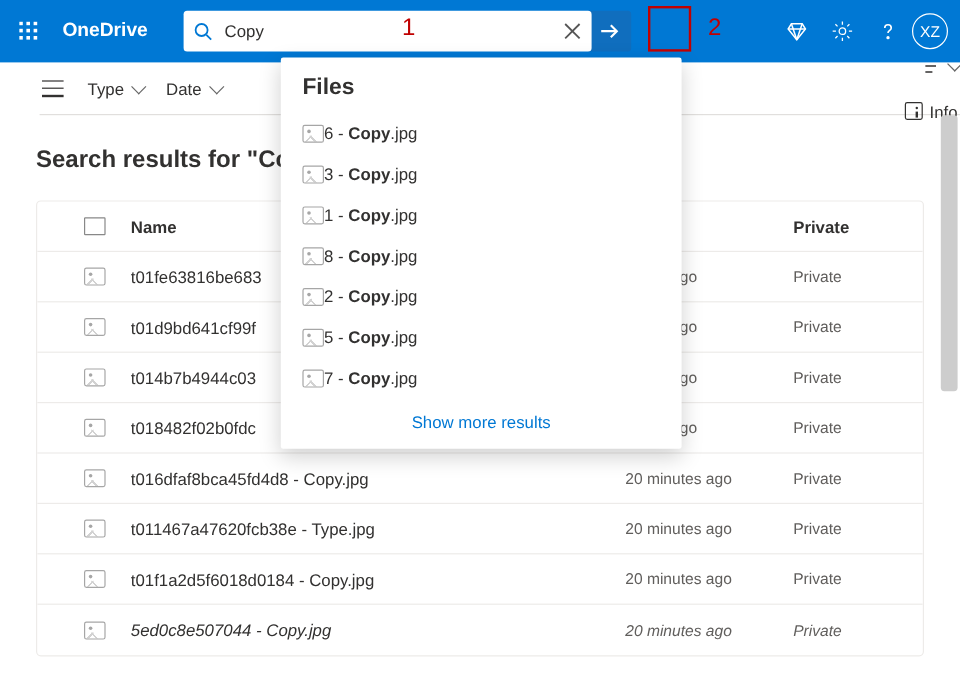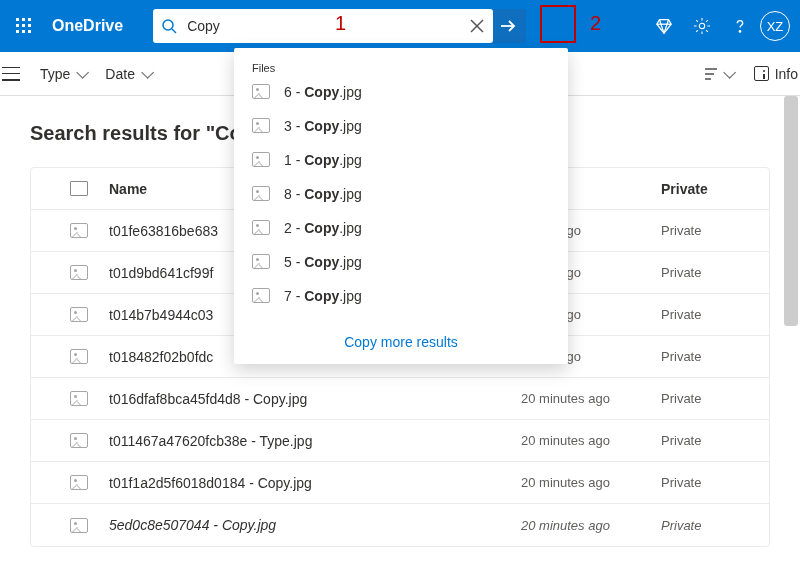--- a/index.html
+++ b/index.html
@@ -47,28 +47,28 @@
   .hdr-icon { width:36px; height:36px; display:flex; align-items:center; justify-content:center; cursor:pointer; color:#fff;}
   .avatar {
     width:30px; height:30px; border-radius:50%; border:1.5px solid #fff;
     display:flex; align-items:center; justify-content:center; font-size:13px; font-weight:500;
     cursor:pointer;
   }
   
   .cmdbar {
     height:44px; display:flex; align-items:center;
     border-bottom:1px solid var(--border);
-    padding:0 2px; font-size:14px; color:var(--text);
+    padding:0 2px; font-size:14px; color:var(--text);margin-left:33px;
   }
   .cmd-left { display:flex; align-items:center; gap:20px;}
   .cmd-btn { display:flex; align-items:center; gap:6px; cursor:pointer;}
   .chev::after{ content:""; display:inline-block; width:8px; height:8px; border-right:1.5px solid #666; border-bottom:1.5px solid #666; transform:rotate(45deg) translateY(-3px);}
   .hamb { width:18px; height:14px; display:flex; flex-direction:column; justify-content:space-between;}
   .hamb span{ height:1.5px; background:var(--text);}
-  .cmd-right { margin-left:auto; display:flex; align-items:flex-end; gap:22px;}
+  .cmd-right { margin-left:auto; display:flex; align-items:flex-end; gap:22px;flex-direction:column;}
   .sort-icon { display:flex; align-items:center; gap:2px;}
   .info-ic { width:15px; height:15px; border:1.5px solid var(--text); border-radius:2px; position:relative;}
   .info-ic::before{content:""; position:absolute; top:3px; right:3px; width:2px; height:2px; background:var(--text); border-radius:50%;}
   .info-ic::after{content:""; position:absolute; top:7px; right:3px; width:2px; height:5px; background:var(--text);}
   
   .page { padding:26px 30px 0 30px; position:relative;}
   .page h1 { font-size:20px; font-weight:600; margin:0 0 22px 0;}
   
   .table { border:1px solid var(--row-border); border-radius:4px; overflow:hidden; background:#fff;}
   .thead, .trow {
@@ -89,22 +89,22 @@
     opacity:0.5;}
   .name-col { display:flex; align-items:center; gap:14px;}
   .sub { color:var(--text-sub); font-size:13px;}
   
   .suggest {
     position:absolute; top:48px; left:234px; width:334px;
     background:#fff; border-radius:2px;
     box-shadow:0 6px 18px rgba(0,0,0,0.18);
     padding:10px 0 12px 0; z-index:20;
   }
-  .suggest h4{ margin:4px 18px 10px 18px; font-size:11px; font-weight:400;}
-  .sg-row { display:flex; gap:14px; height:34px; padding:0 18px; cursor:pointer;}
+  .suggest h4{ margin:4px 18px 10px 18px; font-size:19px; font-weight:700;}
+  .sg-row { display:flex; align-items:center; height:34px; padding:0 18px; cursor:pointer;}
   .sg-label strong{ font-weight:600;}
   .sg-more { text-align:center; color:var(--brand); padding:12px 0 2px 0; cursor:pointer; font-size:14px;}
   
   .ann1, .ann2 { position:absolute; color:var(--annot); font-size:20px; font-weight:400; z-index:30; pointer-events:none;}
   .ann1 { top:12px; left:335px;}
   .ann2 { top:12px; left:590px;}
   .ann-box { position:absolute; top:5px; left:540px; width:36px; height:38px; border:2.5px solid var(--annot); z-index:30; pointer-events:none;}
   
   .vscroll { position:absolute; top:96px; right:2px; width:14px; height:230px; background:#cdcdcd; border-radius:3px;}
 </style>
@@ -320,16 +320,16 @@
       </div>
       <div class="sg-row">
         <span class="img-ic"></span>
         <span class="sg-label">5 - <strong>Copy</strong>.jpg</span>
       </div>
       <div class="sg-row">
         <span class="img-ic"></span>
         <span class="sg-label">7 - <strong>Copy</strong>.jpg</span>
       </div>
     </div>
-  <div class="sg-more">Copy more results</div>
+  <div class="sg-more">Show more results</div>
 </div>
 
 <div class="vscroll"></div>
 
 </body></html>

